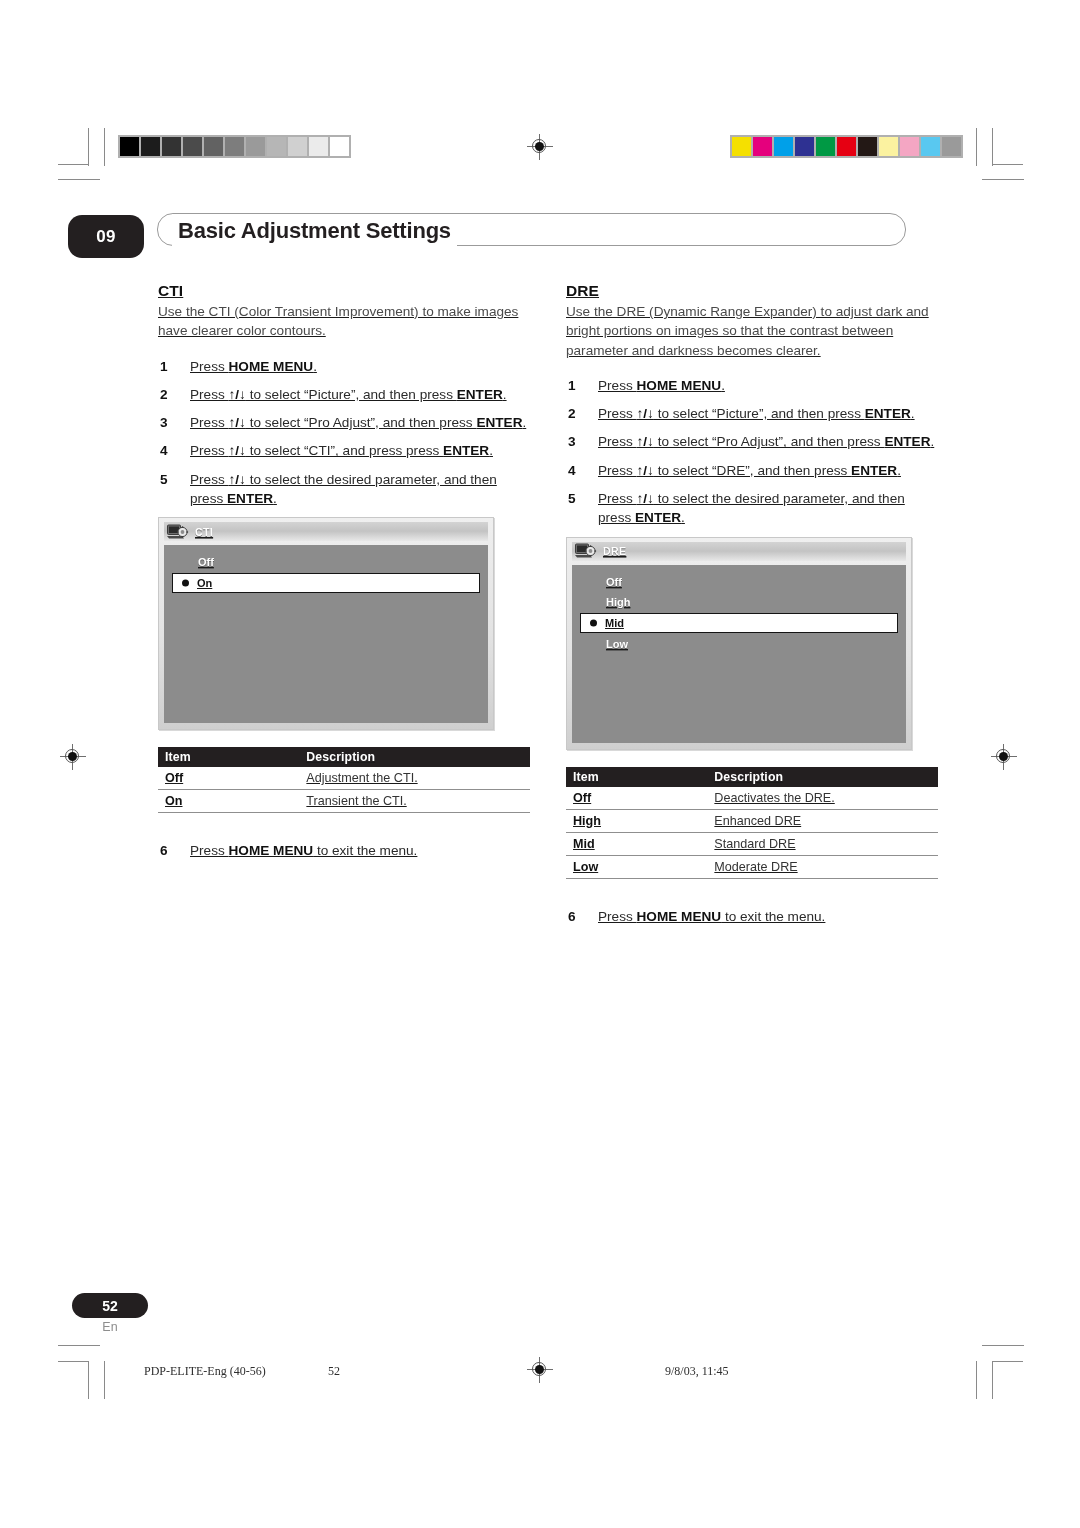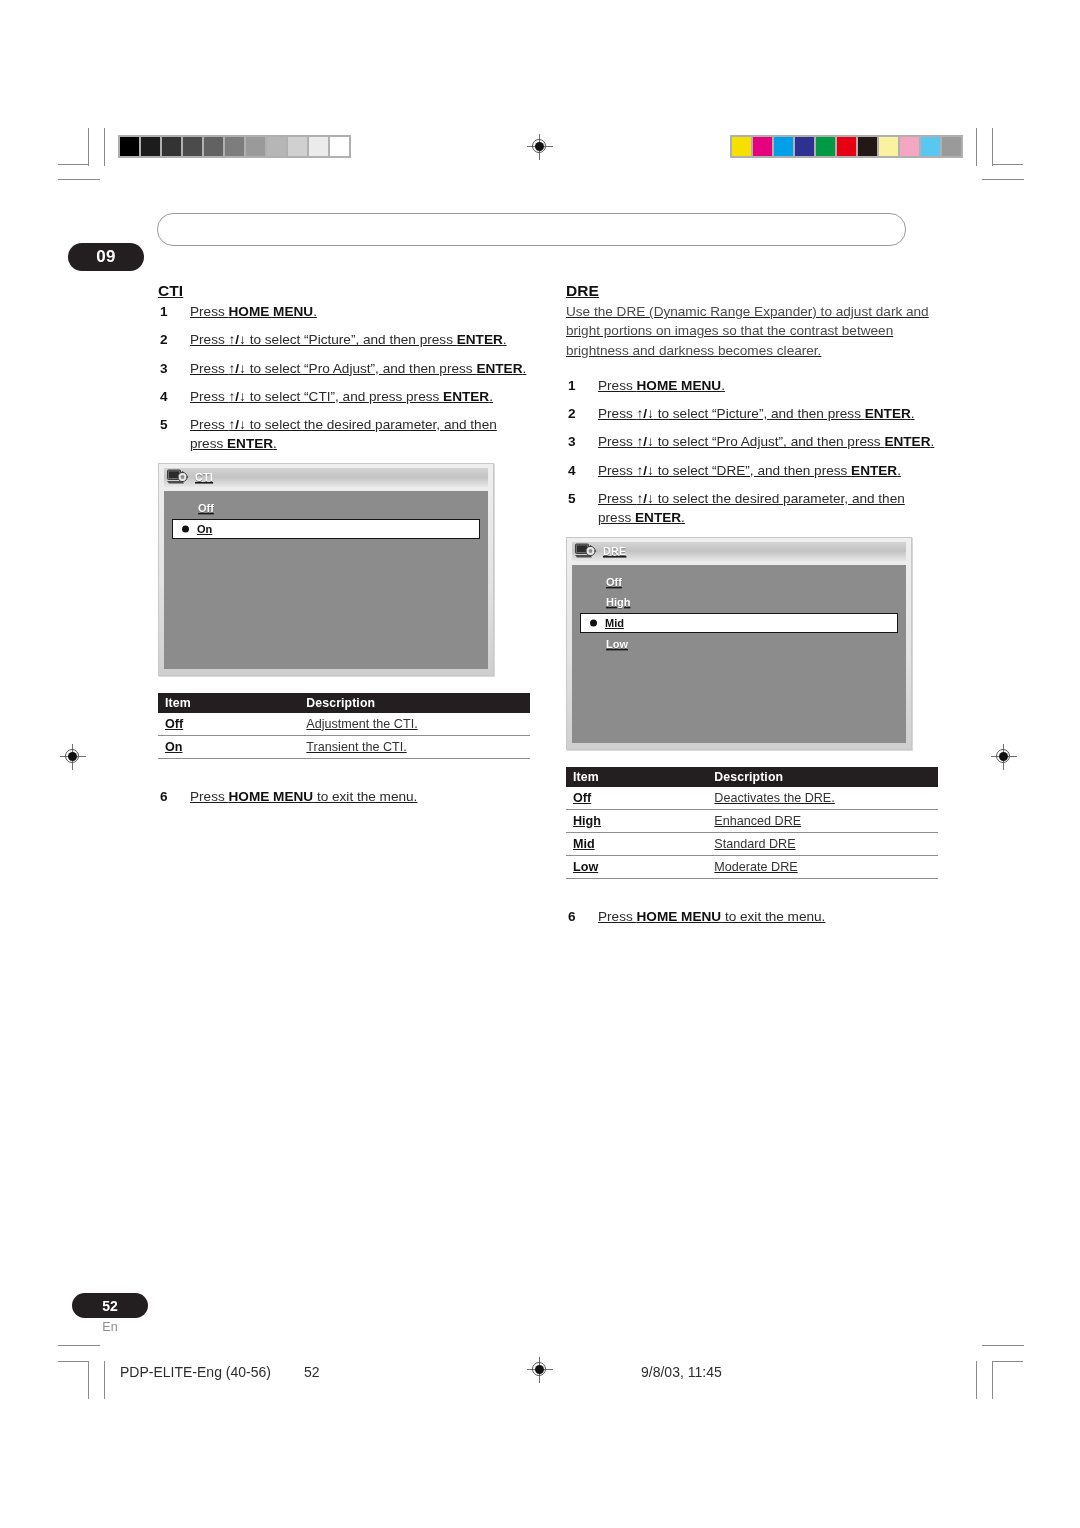--- a/index.html
+++ b/index.html
@@ -61,31 +61,30 @@
   .chapter-head {
     position: absolute;
     left: 68px;
     top: 213px;
     width: 838px;
     height: 34px;
   }
   .chapter-pill {
     position: absolute;
     left: 0; top: 2px;
-    width: 76px; height: 28px;
+    width: 76px; height: 43px;
     background: #231f20;
     border-radius: 14px;
     color: #ffffff;
     font-size: 17px;
     font-weight: bold;
     display: flex;
     align-items: center;
     justify-content: center;
     letter-spacing: 0.3px;
-    margin-top: 28px;
   }
   .chapter-title-box {
     position: absolute;
     left: 89px; top: 0;
     width: 749px; height: 33px;
     border: 1.3px solid #9b9b9b;
     border-radius: 16px;
     box-sizing: border-box;
   }
   .chapter-title {
@@ -275,24 +274,25 @@
     position: absolute;
     left: 72px;
     top: 1320px;
     width: 76px;
     text-align: center;
     font-size: 12.5px;
     color: #8d8d8d;
   }
   .print-meta {
     position: absolute;
-    font-size: 14px;
+    font-size: 12px;
     color: #2d2d2d;
-    font-family: Liberation Sans, sans-serif;
+    font-family: Liberation Serif, serif;
     white-space: nowrap;
+    margin-left: 24px;
   }
 </style>
 </head>
 <body>
 
 <div class="page">
 
   <div class="crop-line" style="left:88px; top:128px; width:1.4px; height:38px;"></div>
   <div class="crop-line" style="left:58px; top:164px; width:31px; height:1.4px;"></div>
   <div class="crop-line" style="left:58px; top:179px; width:42px; height:1.4px;"></div>
@@ -362,24 +362,26 @@
       <div class="sw" style="background: rgb(35, 24, 21);"></div>
       <div class="sw" style="background: rgb(251, 242, 160);"></div>
       <div class="sw" style="background: rgb(244, 166, 195);"></div>
       <div class="sw" style="background: rgb(89, 200, 240);"></div>
       <div class="sw" style="background: rgb(154, 154, 154);"></div>
     </div>
 
   <div class="chapter-head">
     <div class="chapter-pill">09</div>
     <div class="chapter-title-box"></div>
+    <div class="chapter-title">Basic Adjustment Settings</div>
   </div>
 
   <div class="col col-left">
     <h2 class="sec-title">CTI</h2>
+    <p class="lede">Use the CTI (Color Transient Improvement) to make images have clearer color contours.</p>
     <ol class="steps">
         <li><span class="num">1</span><span><span>Press </span><span class="b">HOME MENU</span><span>.</span></span></li>
         <li><span class="num">2</span><span><span>Press </span><span class="b">↑/↓</span><span> to select “Picture”, and then press </span><span class="b">ENTER</span><span>.</span></span></li>
         <li><span class="num">3</span><span><span>Press </span><span class="b">↑/↓</span><span> to select “Pro Adjust”, and then press </span><span class="b">ENTER</span><span>.</span></span></li>
         <li><span class="num">4</span><span><span>Press </span><span class="b">↑/↓</span><span> to select “CTI”, and press press </span><span class="b">ENTER</span><span>.</span></span></li>
         <li><span class="num">5</span><span><span>Press </span><span class="b">↑/↓</span><span> to select the desired parameter, and then press </span><span class="b">ENTER</span><span>.</span></span></li>
       </ol>
 
     <div class="osd" style="margin-top:4px; width:336px;">
       <div class="osd-titlebar">
@@ -431,21 +433,21 @@
     </table>
 
     <div class="step-standalone" style="margin-top:28px;">
       <span class="num">6</span>
       <span class="step-text"><span>Press </span><span class="b">HOME MENU</span><span> to exit the menu.</span></span>
     </div>
   </div>
 
   <div class="col col-right">
     <h2 class="sec-title">DRE</h2>
-    <p class="lede">Use the DRE (Dynamic Range Expander) to adjust dark and bright portions on images so that the contrast between brightness and darkness becomes clearer.</p>
+    <p class="lede">Use the DRE (Dynamic Range Expander) to adjust dark and bright portions on images so that the contrast between parameter and darkness becomes clearer.</p>
     <ol class="steps">
         <li><span class="num">1</span><span><span>Press </span><span class="b">HOME MENU</span><span>.</span></span></li>
         <li><span class="num">2</span><span><span>Press </span><span class="b">↑/↓</span><span> to select “Picture”, and then press </span><span class="b">ENTER</span><span>.</span></span></li>
         <li><span class="num">3</span><span><span>Press </span><span class="b">↑/↓</span><span> to select “Pro Adjust”, and then press </span><span class="b">ENTER</span><span>.</span></span></li>
         <li><span class="num">4</span><span><span>Press </span><span class="b">↑/↓</span><span> to select “DRE”, and then press </span><span class="b">ENTER</span><span>.</span></span></li>
         <li><span class="num">5</span><span><span>Press </span><span class="b">↑/↓</span><span> to select the desired parameter, and then press </span><span class="b">ENTER</span><span>.</span></span></li>
       </ol>
 
     <div class="osd" style="margin-top:4px; width:346px;">
       <div class="osd-titlebar">

